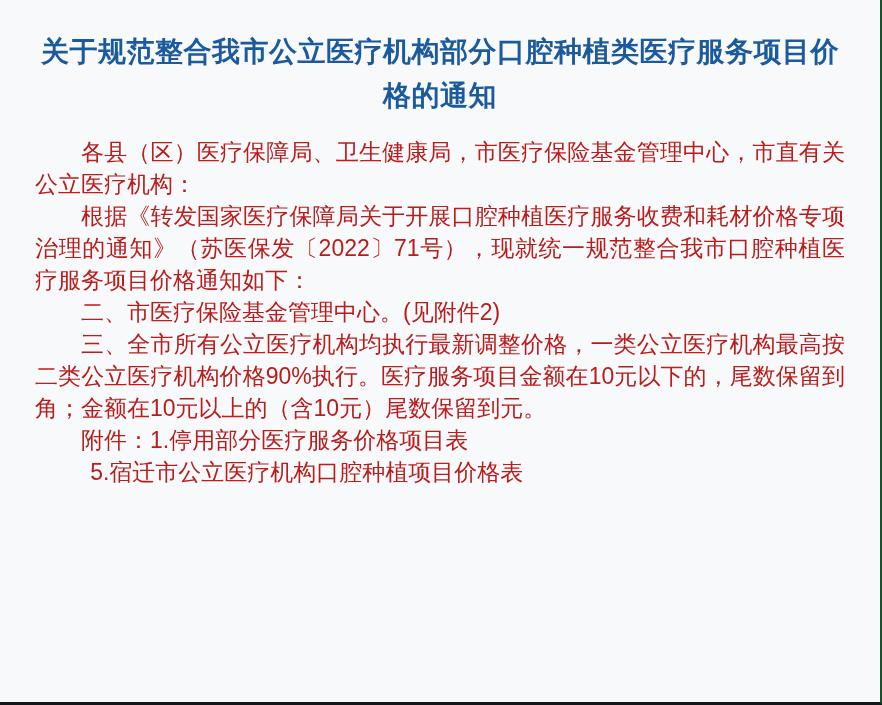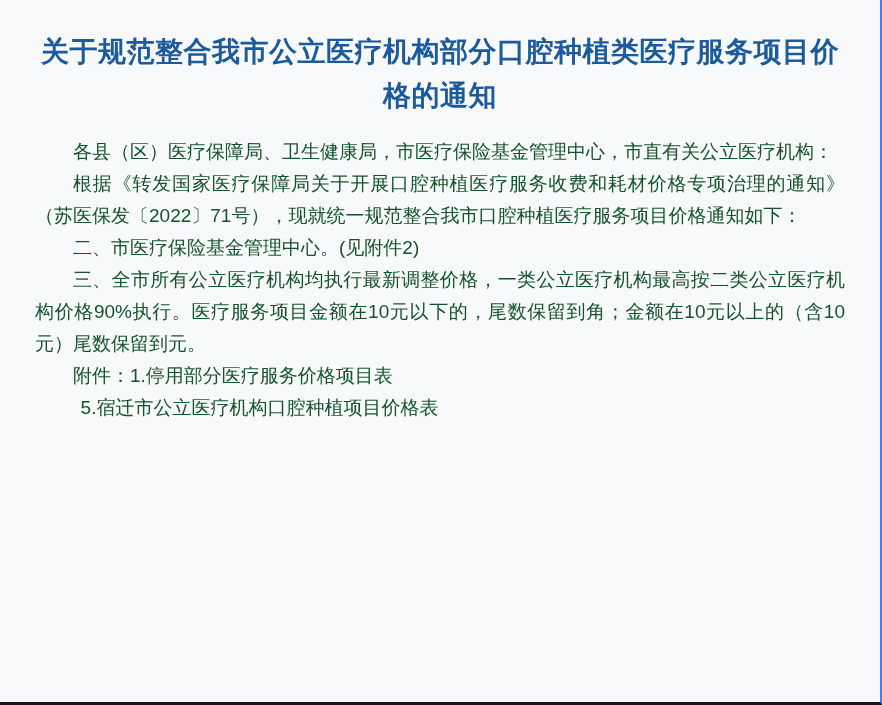--- a/index.html
+++ b/index.html
@@ -7,38 +7,38 @@
     padding: 0;
     background: #e9e9e9;
     font-family: "Liberation Sans", "DejaVu Sans", sans-serif;
   }
   .page {
     position: relative;
     width: 882px;
     height: 705px;
     box-sizing: border-box;
     background: #f8f9fa;
-    border-right: 2px solid #3b82f6;
+    border-right: 2px solid #14532d;
     border-bottom: 3px solid #14161e;
     overflow: hidden;
   }
   .doc-title {
     margin: 30px 40px 0 40px;
     text-align: center;
     font-size: 28px;
     font-weight: bold;
     line-height: 44px;
     color: #1b5b9d;
     letter-spacing: 0.5px;
   }
   .doc-body {
     margin: 18px 35px 0 35px;
-    font-size: 19px;
+    font-size: 23px;
     line-height: 32px;
-    color: #14532d;
+    color: #b91c1c;
     text-align: justify;
   }
   .doc-body p {
     margin: 0;
     text-indent: 2em;
   }
   .doc-body p.attachment-second {
     text-indent: 2.4em;
   }
 </style>

